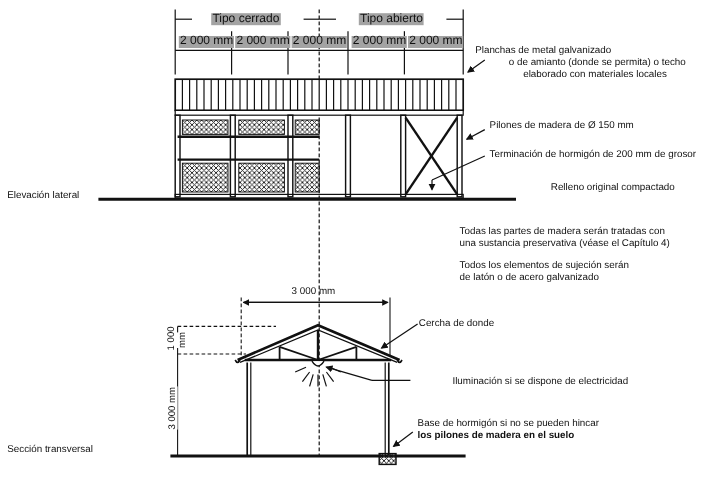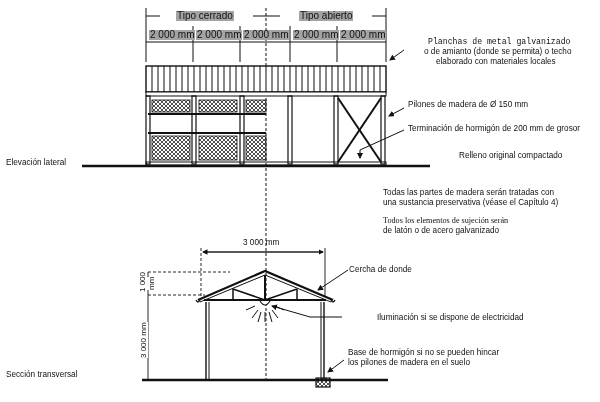--- a/index.html
+++ b/index.html
@@ -181,37 +181,37 @@
 
 <div class="dim" style="left:176px;top:11px;">Tipo cerrado</div>
 <div class="dim" style="left:299px;top:11px;">Tipo abierto</div>
 
 <div class="dim" style="left:149px;top:30px;">2 000 mm</div>
 <div class="dim" style="left:196px;top:30px;">2 000 mm</div>
 <div class="dim" style="left:243px;top:30px;">2 000 mm</div>
 <div class="dim" style="left:293px;top:30px;">2 000 mm</div>
 <div class="dim" style="left:340px;top:30px;">2 000 mm</div>
 
-<div class="lbl" style="left:428px;top:37px;font-family:Liberation Mono, monospace;">Planchas de metal galvanizado</div>
+<div class="lbl" style="left:396px;top:37px;">Planchas de metal galvanizado</div>
 <div class="lbl" style="left:408px;top:47px;padding-left:16px;">o de amianto (donde se permita) o techo</div>
 <div class="lbl" style="left:408px;top:57px;padding-left:28px;">elaborado con materiales locales</div>
 <div class="lbl" style="left:408px;top:100px;">Pilones de madera de Ø 150 mm</div>
 <div class="lbl" style="left:408px;top:124px;">Terminación de hormigón de 200 mm de grosor</div>
 <div class="lbl" style="left:423px;top:151px;padding-left:36px;">Relleno original compactado</div>
 
 <div class="lbl" style="left:6px;top:158px;">Elevación lateral</div>
 
 <div class="lbl" style="left:383px;top:188px;">Todas las partes de madera serán tratadas con</div>
 <div class="lbl" style="left:383px;top:198px;">una sustancia preservativa (véase el Capítulo 4)</div>
-<div class="lbl" style="left:383px;top:216px;font-family:Liberation Serif, serif;">Todos los elementos de sujeción serán</div>
+<div class="lbl" style="left:383px;top:216px;">Todos los elementos de sujeción serán</div>
 <div class="lbl" style="left:383px;top:226px;">de latón o de acero galvanizado</div>
 
 <div class="lbl" style="left:243px;top:238px;">3 000 mm</div>
 <div class="vdim" style="left:138px;top:292px;"><span>1 000</span></div>
 <div class="vdim" style="left:147px;top:290px;"><span>mm</span></div>
 <div class="vdim" style="left:139px;top:358px;">3 000 mm</div>
 
 <div class="lbl" style="left:349px;top:265px;">Cercha de donde</div>
 <div class="lbl" style="left:345px;top:313px;padding-left:32px;">Iluminación si se dispone de electricidad</div>
 <div class="lbl" style="left:348px;top:348px;">Base de hormigón si no se pueden hincar</div>
-<div class="lbl" style="left:348px;top:358px;">los pilones de madera en el suelo</div>
+<div class="lbl" style="left:348px;top:358px;font-weight:bold;">los pilones de madera en el suelo</div>
 
 <div class="lbl" style="left:6px;top:370px;">Sección transversal</div>
 
 </body></html>

